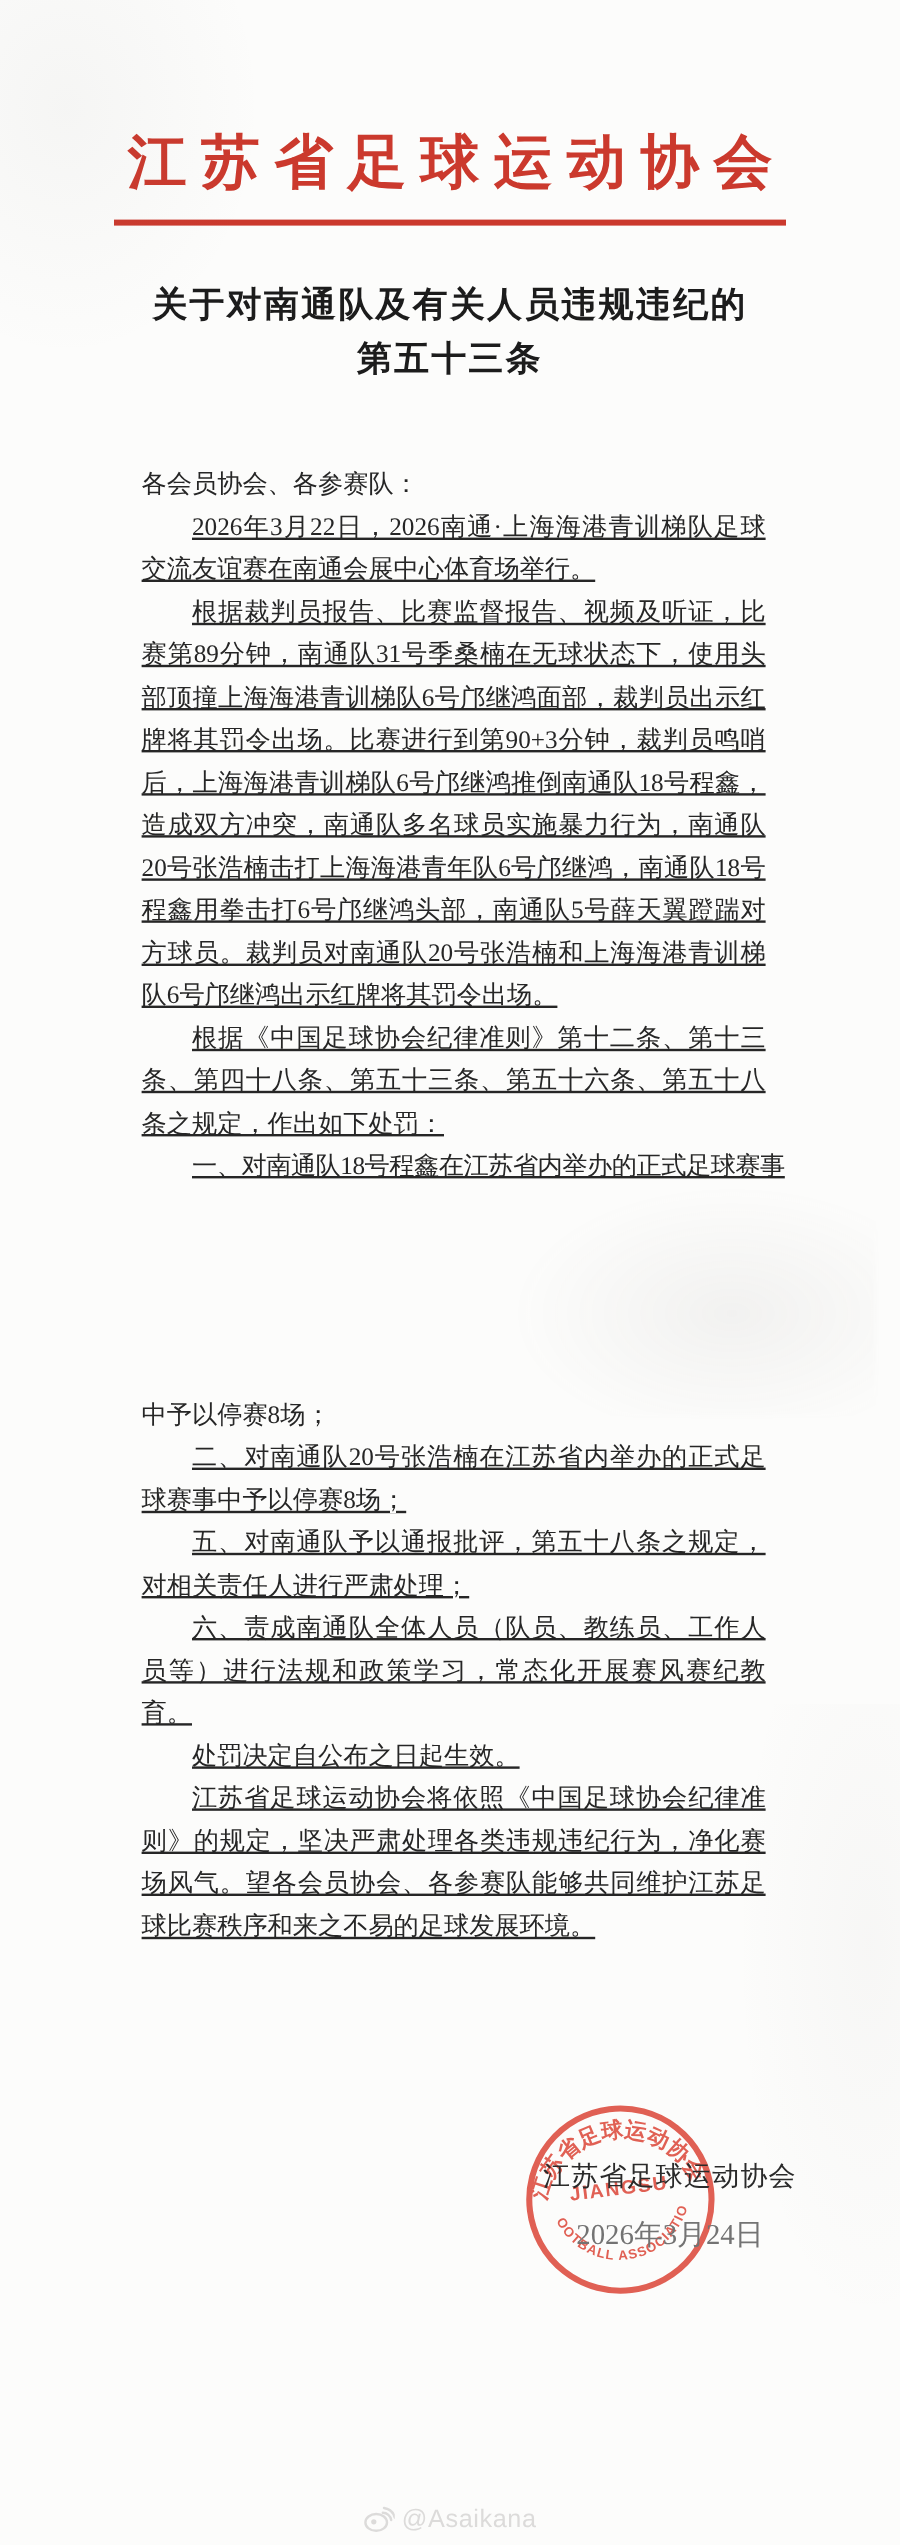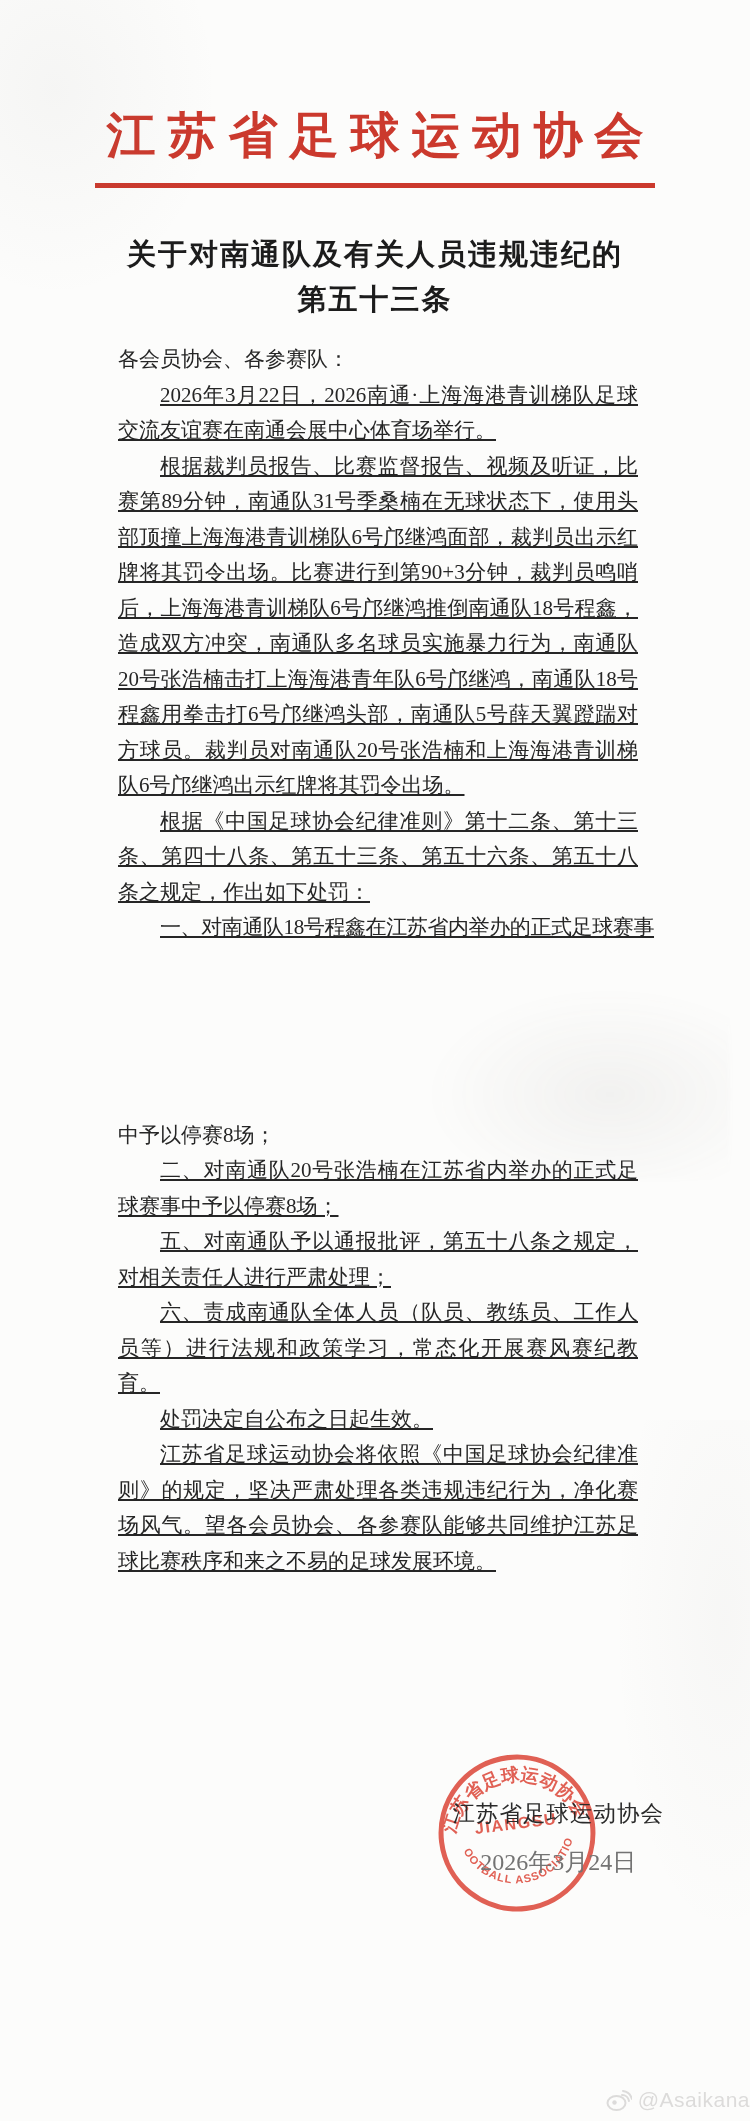--- a/index.html
+++ b/index.html
@@ -43,21 +43,21 @@
     margin:44px auto 0 auto;
     width:560px;
     text-align:center;
     font-size:29px;
     line-height:45px;
     font-weight:bold;
     letter-spacing:2px;
     color:#1c1c1c;
   }
   .doc-body{
-    margin-top:20px;
+    margin-top:64px;
     padding:0 112px 0 118px;
     font-size:21px;
     line-height:35.5px;
     text-align:justify;
     color:#262626;
   }
   .doc-body p{margin:0;}
   .doc-body p.indent{text-indent:2em;text-decoration:underline;}
   .doc-body p.tight{white-space:nowrap;letter-spacing:-0.4px;}
   .page-gap{height:172px;}
@@ -85,21 +85,21 @@
     top:1752px;
     width:162px;height:162px;
     transform:rotate(-7deg);
     opacity:0.85;
     z-index:1;
   }
   .footer-watermark{
     position:absolute;
     left:0;right:0;
     bottom:9px;
-    text-align:right;
+    text-align:center;
     font-family:"Liberation Sans","DejaVu Sans",sans-serif;
     font-size:21px;
     color:#dcdbda;
     letter-spacing:0.5px;
   }
   .footer-watermark .wb-icon{
     display:inline-block;
     vertical-align:-4px;
     margin-right:6px;
   }

